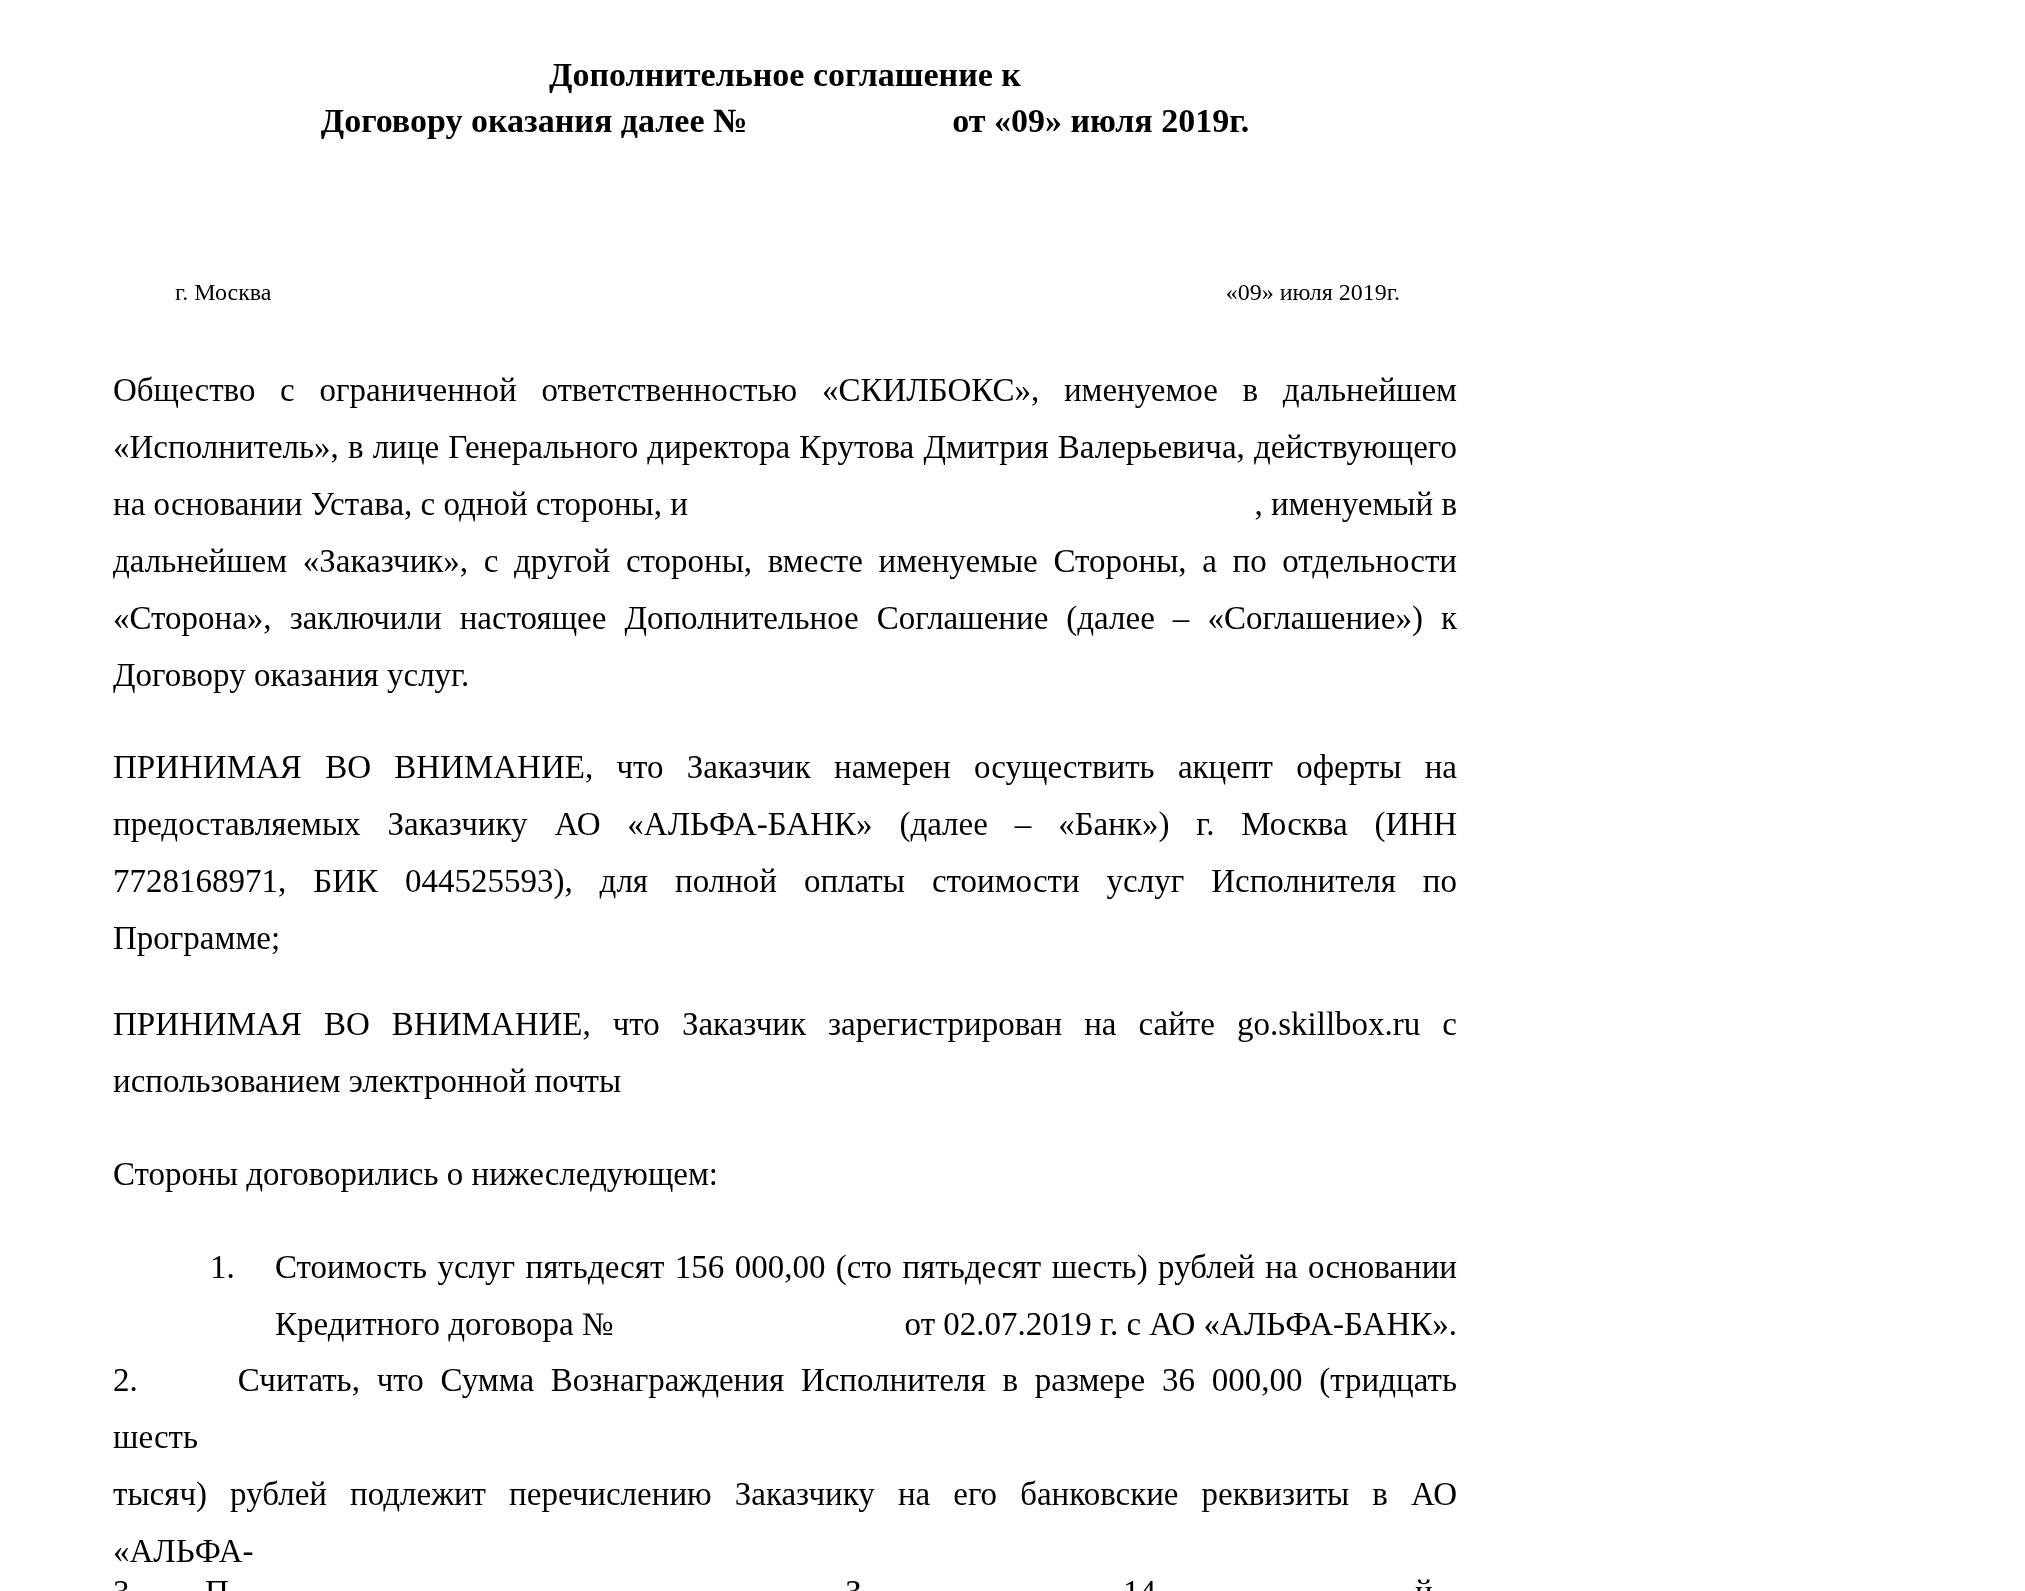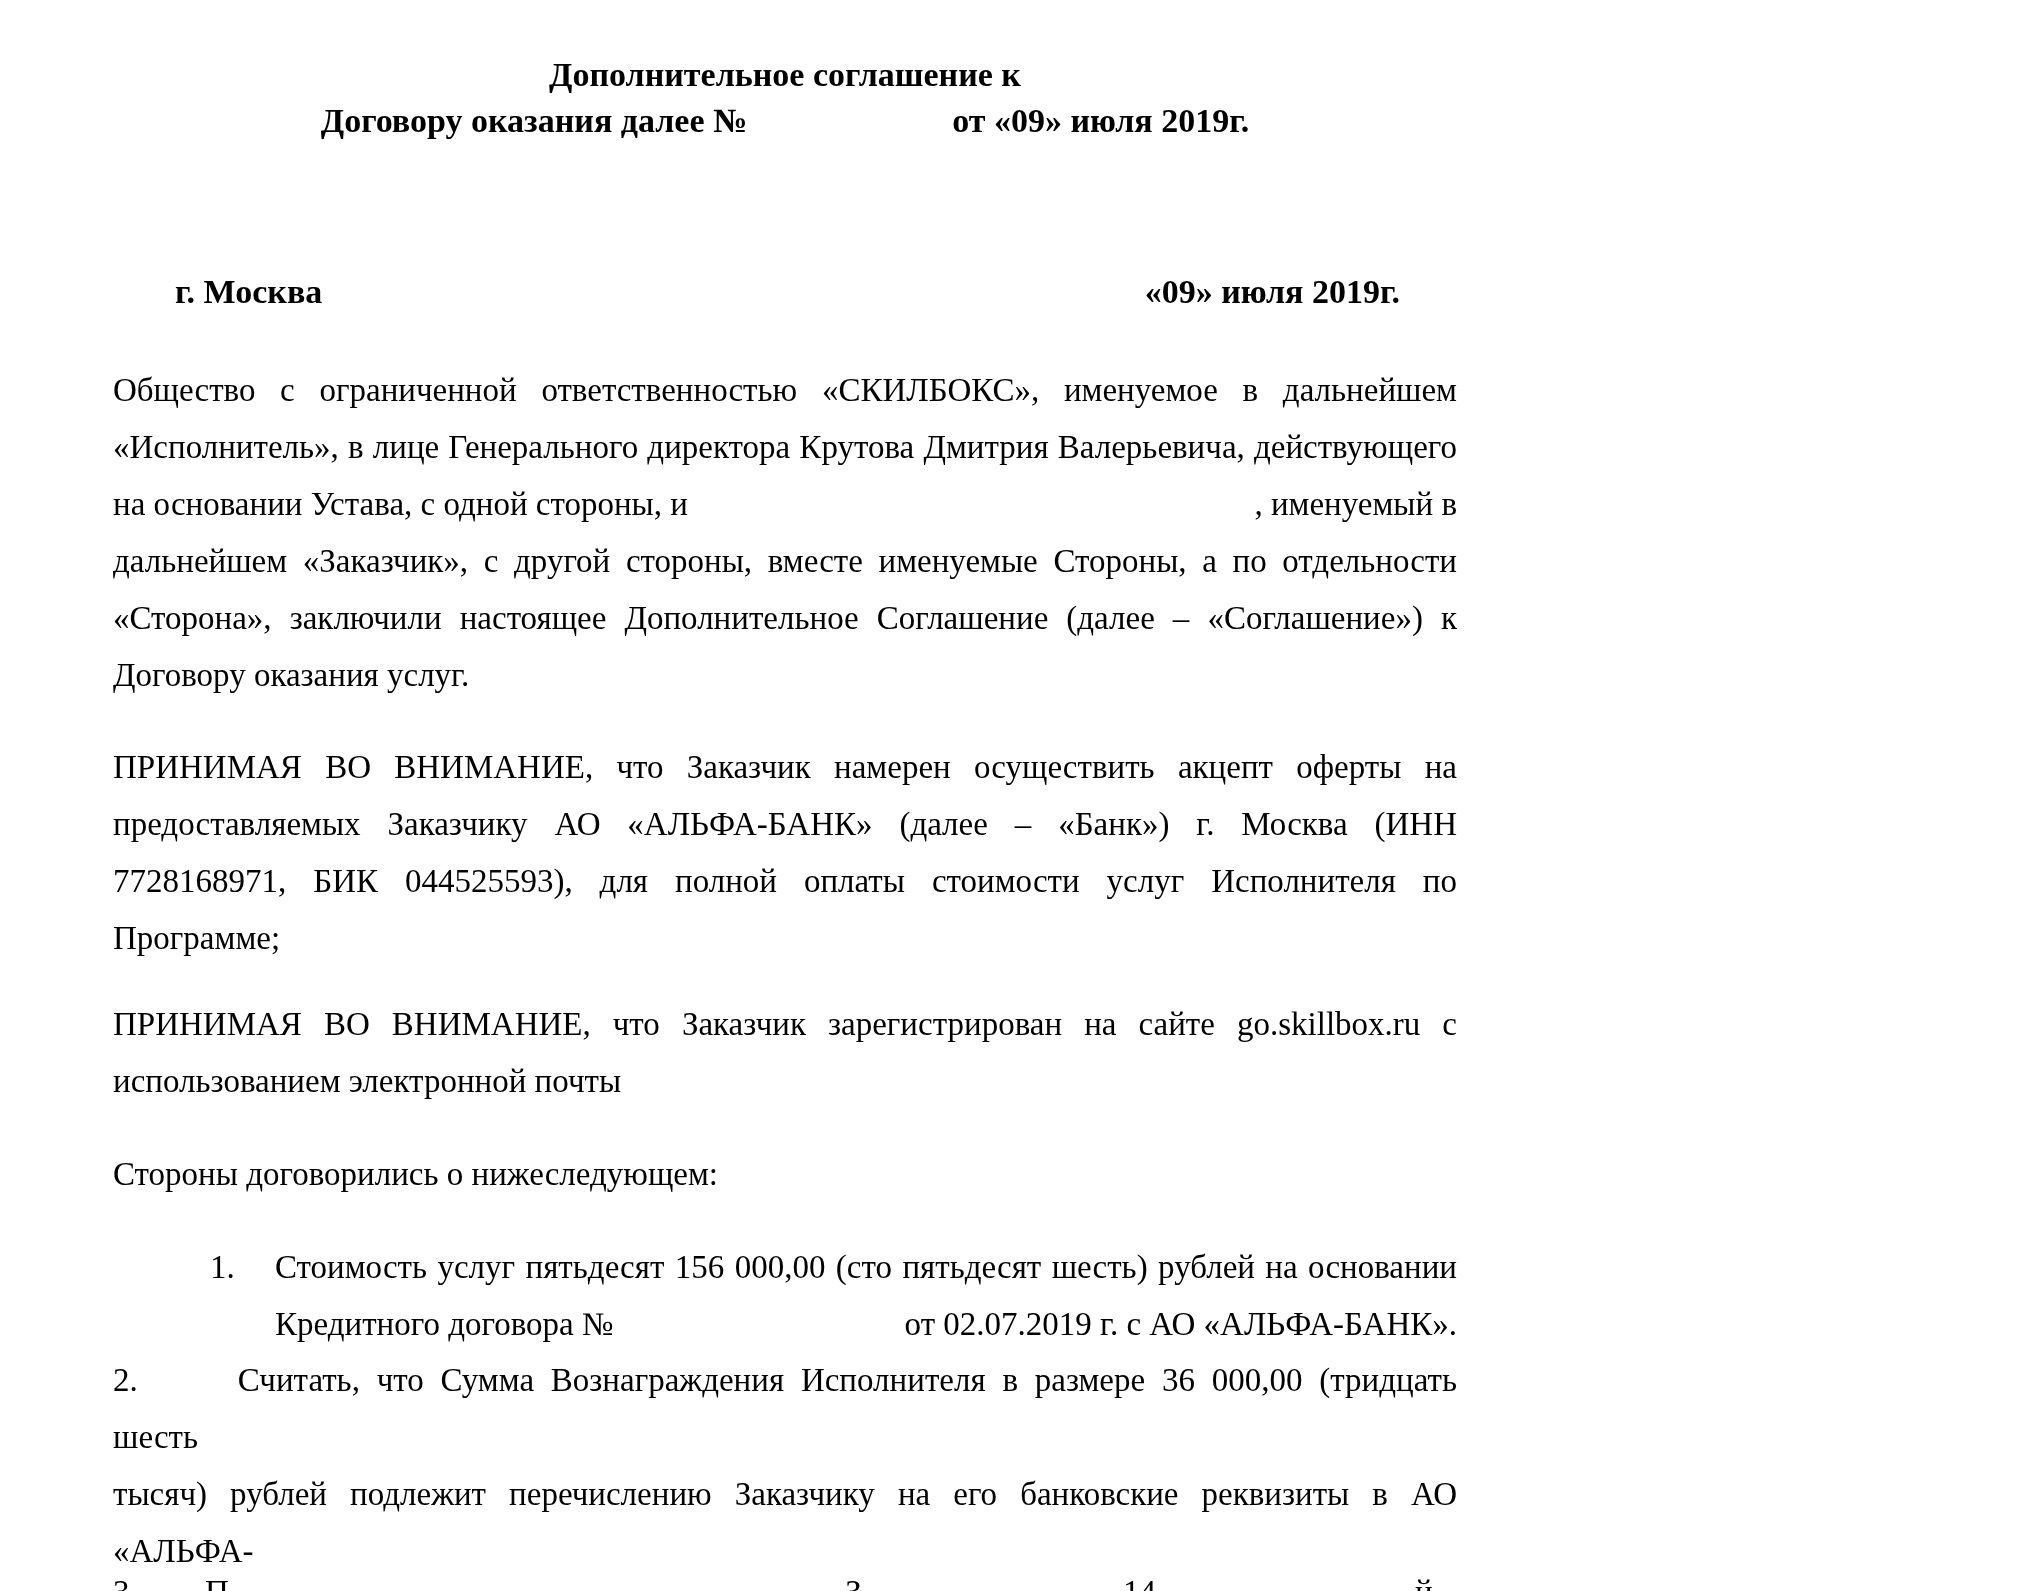--- a/index.html
+++ b/index.html
@@ -27,22 +27,22 @@
     top: 52px;
     text-align: center;
     font-weight: bold;
     font-size: 34px;
     line-height: 46px;
   }
   .title-spacer { display: inline-block; width: 205px; }
   .dateline {
     top: 272px;
     line-height: 40px;
-    font-weight: bold;
-    font-size: 34px;
+    font-weight: normal;
+    font-size: 24px;
   }
   .dateline .city { margin-left: 62px; }
   .dateline .date { margin-right: 57px; }
   .p1 { top: 362px; }
   .p2 { top: 739px; }
   .p3 { top: 996px; }
   .p4 { top: 1146px; }
   .item1 { top: 1239px; }
   .item1 .itext { position: relative; margin-left: 162px; width: 1182px; }
   .item1 .num { position: absolute; left: -65px; top: 0; }

